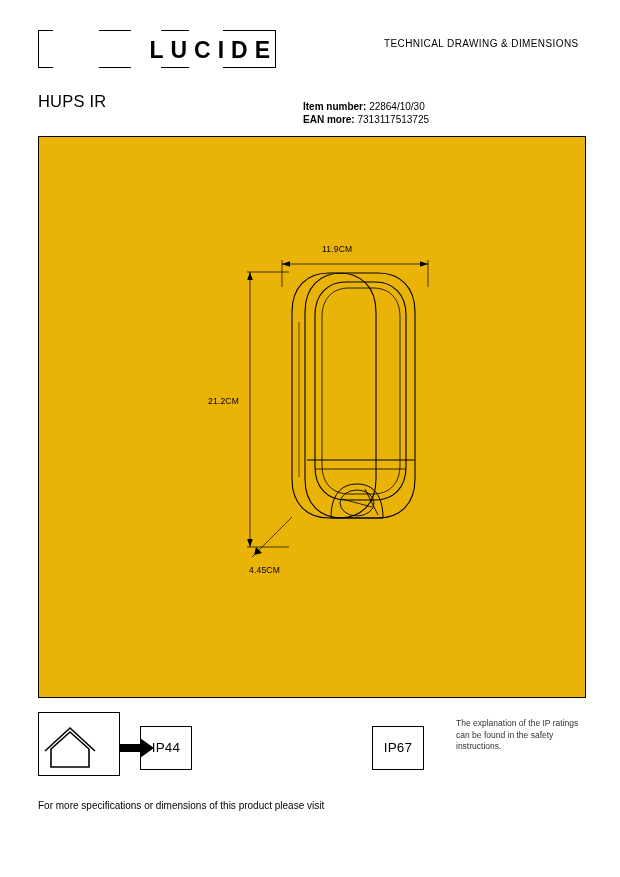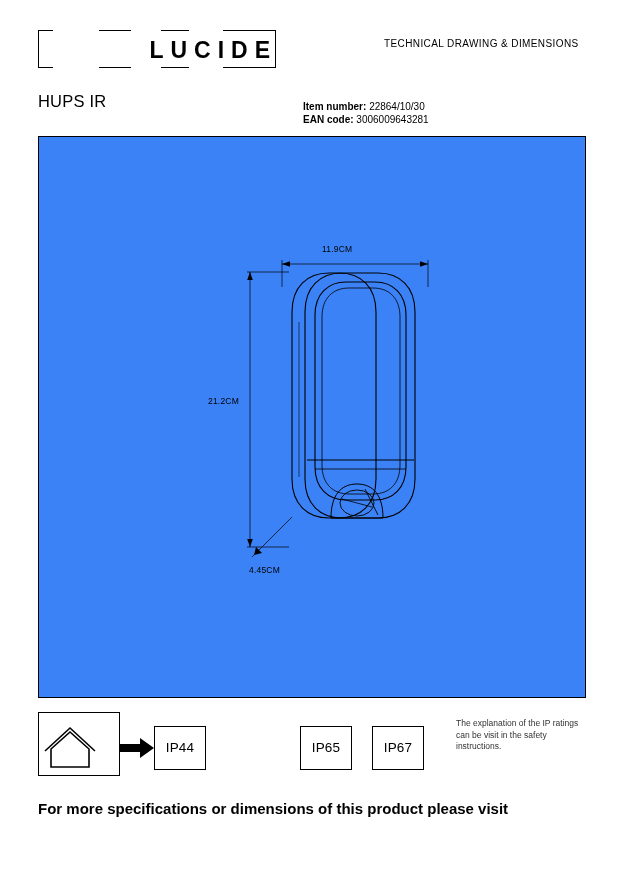--- a/index.html
+++ b/index.html
@@ -82,21 +82,21 @@
     margin-top: 10px;
   }
   .item-meta .lbl { font-weight: bold; }
 
   
   .drawing-frame {
     position: absolute;
     left: 38px; top: 136px;
     width: 548px; height: 562px;
     border: 1px solid #000;
-    background: #3b82f6;
+    background: #eab308;
   }
 
   .dimtext {
     position: absolute;
     font-size: 8.5px;
     letter-spacing: 0.2px;
     white-space: nowrap;
   }
 
   
@@ -109,39 +109,39 @@
   .ip-box {
     position: absolute;
     top: 726px;
     width: 52px; height: 44px;
     border: 1px solid #000;
     text-align: center;
     line-height: 42px;
     font-size: 13.5px;
     letter-spacing: 0.2px;
   }
-  .ip-0 { left: 154px; }
+  .ip-0 { left: 140px; }
   .ip-1 { left: 228px; }
   .ip-2 { left: 300px; }
   .ip-3 { left: 372px; }
 
   .explain {
     position: absolute;
     left: 456px; top: 718px;
     width: 130px;
     font-size: 8.5px;
     line-height: 11.5px;
     color: #333;
   }
 
   .footer-line1 {
     position: absolute;
     left: 38px; top: 800px;
-    font-size: 15px;
-    font-weight: bold;
+    font-size: 10px;
+    font-weight: normal;
   }
   .footer-line2 {
     position: absolute;
     left: 38px; top: 818px;
     font-size: 17px;
     font-weight: bold;
   }
 </style>
 </head>
 <body>
@@ -161,22 +161,22 @@
     <div class="tech-title">TECHNICAL DRAWING &amp; DIMENSIONS</div>
   </div>
 
   <div class="product-name">HUPS IR</div>
   <div class="item-meta">
     <div>
       <span class="lbl">Item number:</span>
       <span>22864/10/30</span>
     </div>
     <div>
-      <span class="lbl">EAN code:</span>
-      <span>3006009643281</span>
+      <span class="lbl">EAN more:</span>
+      <span>7313117513725</span>
     </div>
   </div>
 
   <div class="drawing-frame">
 
     <svg width="546" height="560" viewBox="0 0 546 560">
       <g fill="none" stroke="#000" stroke-width="1.1">
 
         <line x1="243" y1="123" x2="243" y2="150" stroke-width="0.7"></line>
         <line x1="389" y1="123" x2="389" y2="150" stroke-width="0.7"></line>
@@ -257,20 +257,19 @@
     <svg width="80" height="62" viewBox="0 0 80 62">
       <path d="M12,36 L12,54 L50,54 L50,36 L31,19 Z" fill="none" stroke="#000" stroke-width="1.6"></path>
       <path d="M6,38 L31,15 L56,38" fill="none" stroke="#000" stroke-width="1.6"></path>
     </svg>
   </div>
   <svg style="position:absolute; left:120px; top:736px;" width="38" height="24" viewBox="0 0 38 24">
     <path d="M0,8 L20,8 L20,2 L34,12 L20,22 L20,16 L0,16 Z" fill="#000"></path>
   </svg>
 
   <div class="ip-box ip-0">IP44</div>
-  <div class="ip-box ip-2">IP65</div>
   <div class="ip-box ip-3">IP67</div>
 
-  <div class="explain">The explanation of the IP ratings can be visit in the safety instructions.</div>
+  <div class="explain">The explanation of the IP ratings can be found in the safety instructions.</div>
 
   <div class="footer-line1">For more specifications or dimensions of this product please visit</div>
 
 </div>
 
 </body></html>

